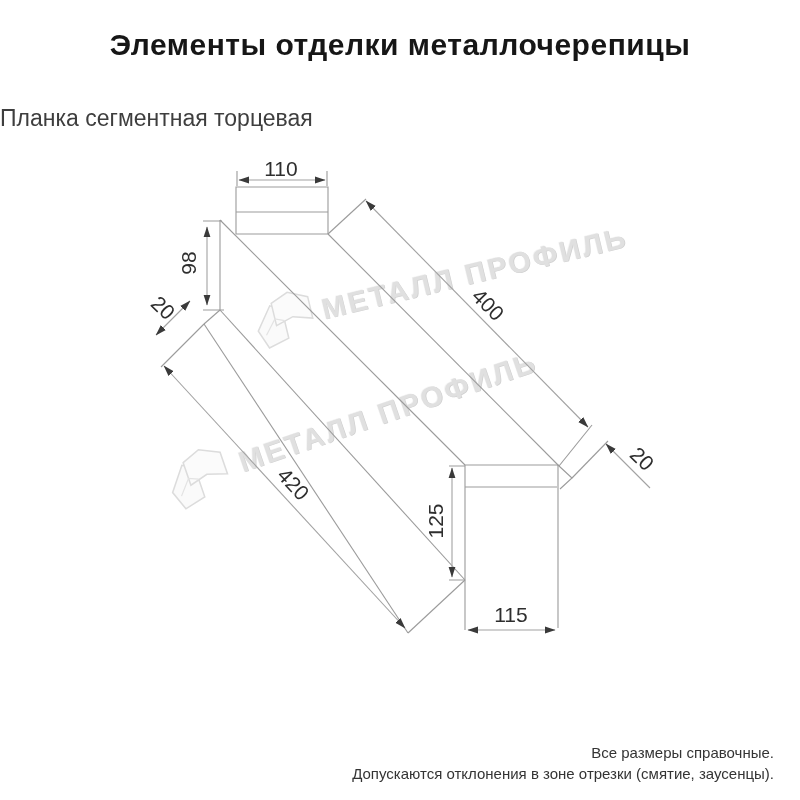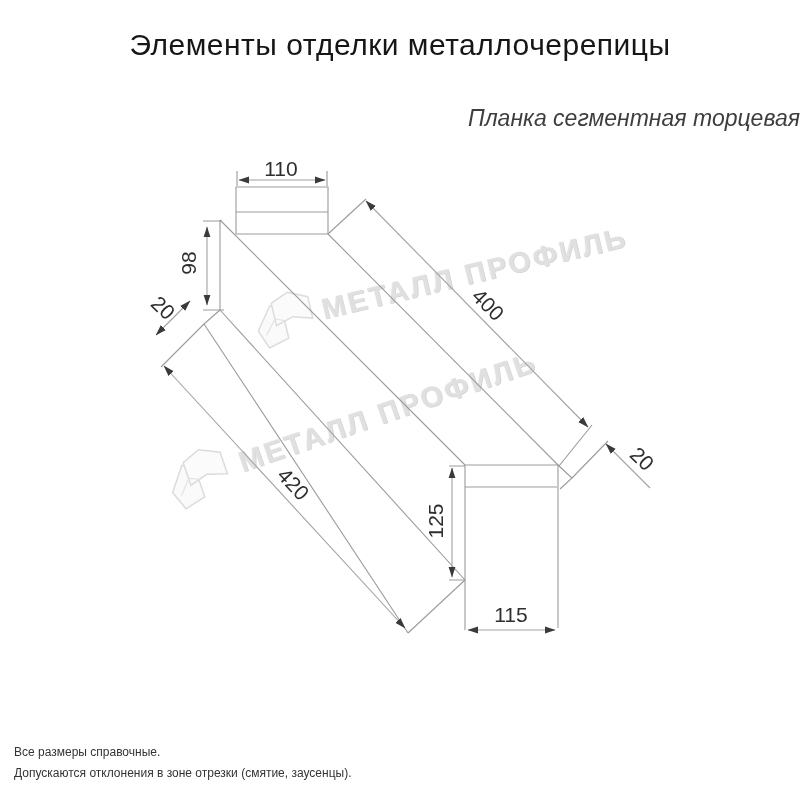--- a/index.html
+++ b/index.html
@@ -2,29 +2,29 @@
 <html><head>
 <meta charset="utf-8">
 <style>
   html,body{margin:0;padding:0;background:#ffffff;}
   .canvas{
     position:relative;width:800px;height:800px;background:#ffffff;overflow:hidden;
     font-family:"Liberation Sans", sans-serif;
   }
   .title{
     position:absolute;left:0;top:28px;width:800px;text-align:center;
-    font-size:30px;font-weight:normal;color:#161616;letter-spacing:0.5px;
+    font-size:30px;font-weight:bold;color:#161616;letter-spacing:0.5px;
   }
   .subtitle{
-    position:absolute;left:0;top:105px;width:800px;text-align:right;
-    font-size:23px;color:#3e3e3e;line-height:26px;font-style:italic;
+    position:absolute;left:0;top:105px;width:800px;text-align:left;
+    font-size:23px;color:#3e3e3e;line-height:26px;
   }
   .footer{
-    position:absolute;left:14px;top:742px;width:760px;text-align:left;
-    font-size:12px;color:#343434;line-height:21px;
+    position:absolute;left:14px;top:742px;width:760px;text-align:right;
+    font-size:15px;color:#343434;line-height:21px;
   }
   .watermark{
     position:absolute;display:flex;align-items:center;gap:8px;
     transform-origin:0 50%;pointer-events:none;
   }
   .wm1{left:254px;top:298px;transform:rotate(-13.5deg);}
   .wm2{left:164px;top:460px;transform:rotate(-19deg);}
   .wm-text{
     font-size:29px;font-weight:bold;letter-spacing:2.5px;color:#e0e0e0;
     text-shadow:0.6px 0.6px 0 #cfcfcf, -0.6px -0.6px 0 #f4f4f4;

